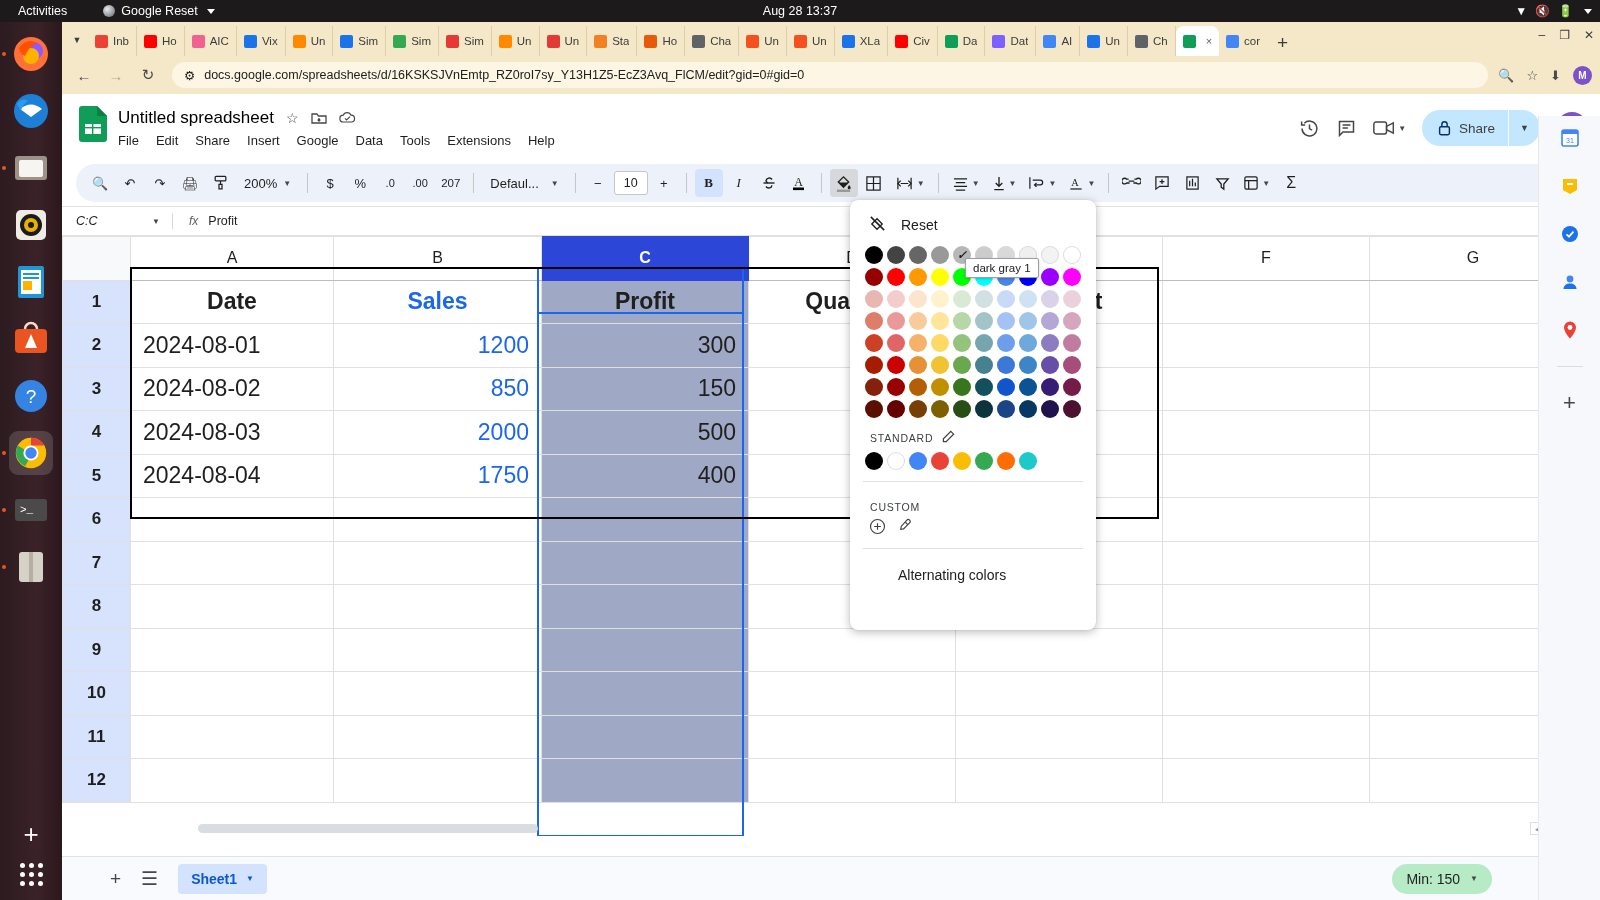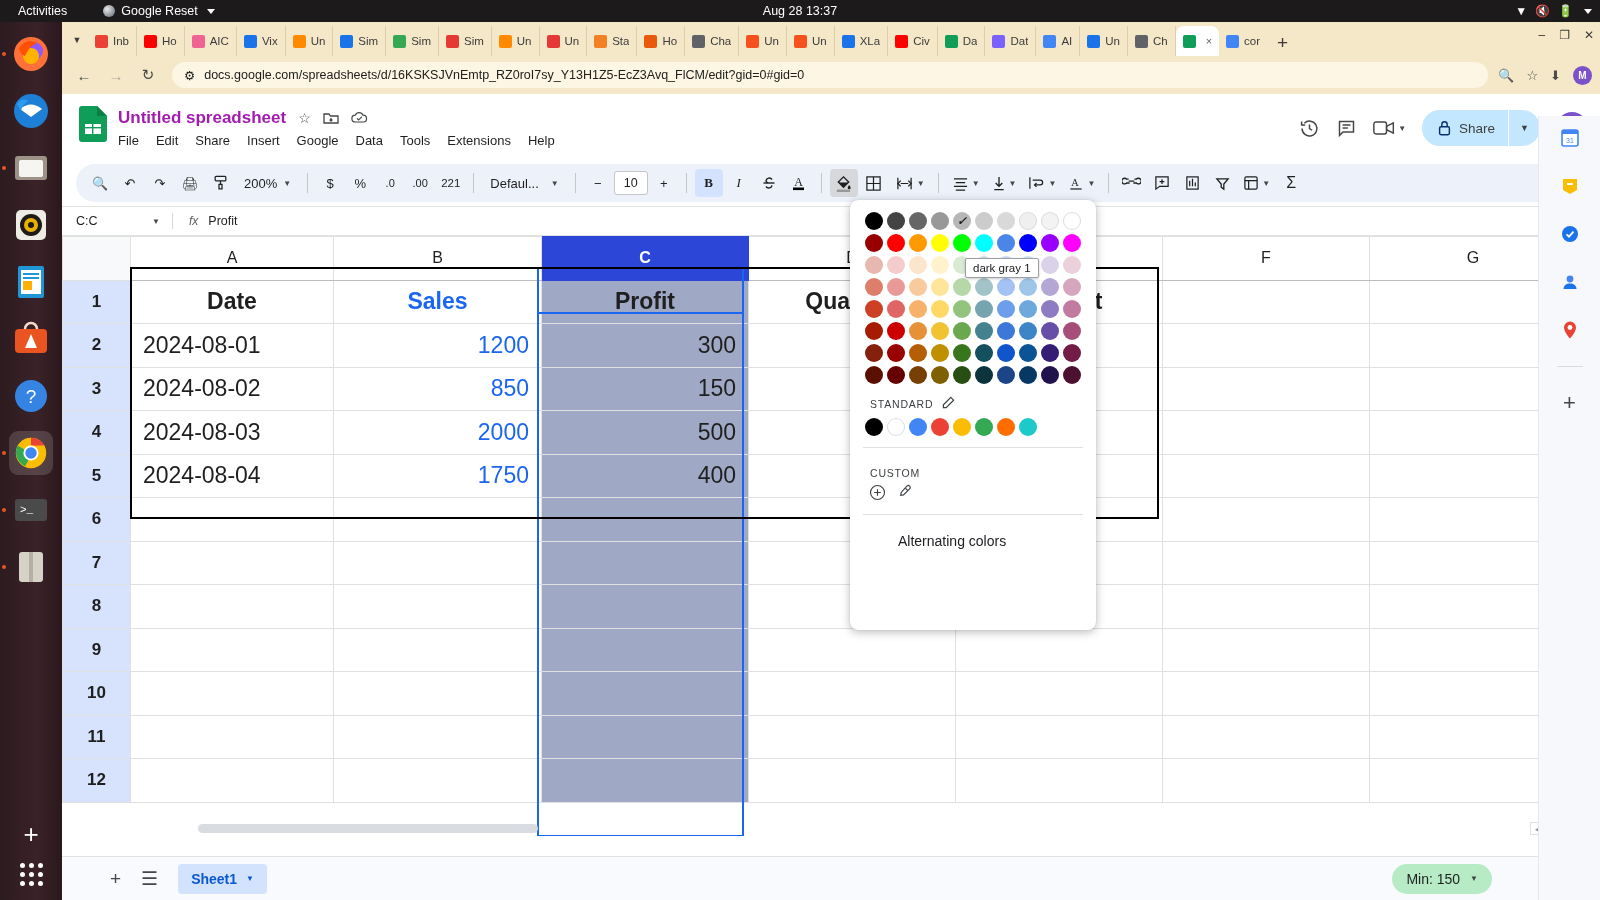--- a/index.html
+++ b/index.html
@@ -69,21 +69,21 @@
   .omnibox .url{ overflow:hidden;white-space:nowrap;}
   .omni-right{ display:flex; align-items:center; gap:12px; margin-left:auto; color:#4a4a4a; font-size:13px;}
   .avatar-sm{ width:19px;height:19px;border-radius:50%;background:#7b52c9;color:#fff;font-size:10px;display:flex;align-items:center;justify-content:center;font-weight:600;}
 
   
   .sheets{ position:absolute; top:72px; left:0; width:1538px; height:806px; background:#fff; }
   .sheets-header{ height:70px; display:flex; align-items:flex-start; padding:10px 12px 0 14px; background:#fff;}
   .gs-logo{ width:34px;height:40px; display:flex;align-items:center;justify-content:center;}
   .title-block{ margin-left:8px; }
   .title-row{ display:flex; align-items:center; gap:12px; height:27px;}
-  .doc-title{ font-size:17px; color:#a21caf;font-weight:bold; }
+  .doc-title{ font-size:17px; color:#000000; }
   .title-ico{ color:#444746; font-size:14px; display:flex;align-items:center;}
   .menu-row{ display:flex; gap:17px; margin-top:2px; font-size:13px; color:#1f1f1f;}
   .menu-row span{ cursor:default;}
   .header-right{ margin-left:auto; display:flex; align-items:center; gap:16px; padding-top:6px;}
   .hr-ico{ color:#444746; font-size:17px; display:flex;align-items:center; gap:3px;}
   .share-btn{
     display:flex; align-items:center; background:#c2e7ff; border-radius:18px; height:36px;
     font-size:13.5px; color:#404040; overflow:hidden;
   }
   .share-main{ display:flex;align-items:center;gap:7px; padding:0 13px 0 15px; height:100%;}
@@ -101,21 +101,21 @@
   .tb.fillactive{ background:#d6d8db;}
   .tb-sep{ width:1px;height:20px;background:#c4c7c5;margin:0 6px;}
   .zoomsel{ display:flex;align-items:center;gap:6px; padding:0 8px; height:28px; font-size:13px;}
   .fontsel{ display:flex;align-items:center;gap:12px; padding:0 8px; height:28px; font-size:13px;}
   .fsbox{ width:34px;height:24px;border:1px solid #c4c7c5;border-radius:3px; display:flex;align-items:center;justify-content:center; font-size:12.5px; background:#fff;}
   .caret{ font-size:8px; color:#444746;}
   .tb-right{ margin-left:auto; }
 
   
   .formulabar{ height:30px; display:flex; align-items:center; border-top:1px solid #e1e3e1; border-bottom:1px solid #e1e3e1; background:#fff; font-size:12.5px;}
-  .namebox{ width:110px; display:flex;align-items:center; justify-content:space-between; padding:0 12px 0 14px; color:#1f1f1f;}
+  .namebox{ width:110px; display:flex;align-items:center; justify-content:space-between; padding:0 12px 0 14px; color:#1f1f1f;font-style:italic;}
   .fb-sep{ width:1px;height:16px;background:#d6d8db;}
   .fx{ padding:0 10px 0 16px; color:#5f6368; font-style:italic; font-size:12px;}
   .fcontent{ color:#1f1f1f; font-size:12.5px;}
 
   
   .gridwrap{ position:relative; width:1538px; height:600px; overflow:hidden; background:#fff;}
   table.grid{ border-collapse:collapse; table-layout:fixed; }
   .grid th,.grid td{ border:1px solid #e0e0e0; height:43.5px; font-size:23px; }
   .corner{ width:68px; background:#f8f9fa; border:1px solid #e0e0e0 !important; height:30px;}
   th.colh{ background:#fff; color:#1f1f1f; font-weight:400; font-size:16px; height:30px; border-bottom:1px solid #bdbdbd !important;}
@@ -512,21 +512,21 @@
       </div>
       <div class="zoomsel">
         <span>200%</span>
         <span class="caret">▼</span>
       </div>
       <div class="tb-sep"></div>
       <div class="tb">$</div>
       <div class="tb">%</div>
       <div class="tb" style="font-size:11px">.0</div>
       <div class="tb" style="font-size:11px">.00</div>
-      <div class="tb" style="font-size:11.5px">221</div>
+      <div class="tb" style="font-size:11.5px">207</div>
       <div class="tb-sep"></div>
       <div class="fontsel">
         <span>Defaul...</span>
         <span class="caret">▼</span>
       </div>
       <div class="tb-sep"></div>
       <div class="tb">−</div>
       <div class="fsbox">10</div>
       <div class="tb">+</div>
       <div class="tb-sep"></div>
@@ -838,20 +838,29 @@
           <path d="M10 1.5a6 6 0 0 1 6 6c0 4.4-6 11-6 11s-6-6.6-6-11a6 6 0 0 1 6-6z" fill="#ea4335"></path>
           <circle cx="10" cy="7.5" r="2.4" fill="#fff"></circle>
         </svg>
     </div>
     <div class="sp-div"></div>
     <div class="sp-ico" style="font-size:22px;color:#444746">+</div>
   </div>
 </div>
 
 <div class="picker">
+  <div class="reset-row">
+    <span>
+      <svg width="19" height="19" viewBox="0 0 20 20">
+          <path d="M4 10.5 9.5 5l5.5 5.5L9.5 16z" fill="none" stroke="#1f1f1f" stroke-width="1.4"></path>
+          <path d="M3 3l14 14" stroke="#1f1f1f" stroke-width="1.6"></path>
+        </svg>
+    </span>
+    <span>Reset</span>
+  </div>
   <div class="swatch-grid" id="swatch-host">
       <div class="sw">
         <i style="background: rgb(0, 0, 0);"></i>
       </div>
       <div class="sw">
         <i style="background: rgb(67, 67, 67);"></i>
       </div>
       <div class="sw">
         <i style="background: rgb(102, 102, 102);"></i>
       </div>

